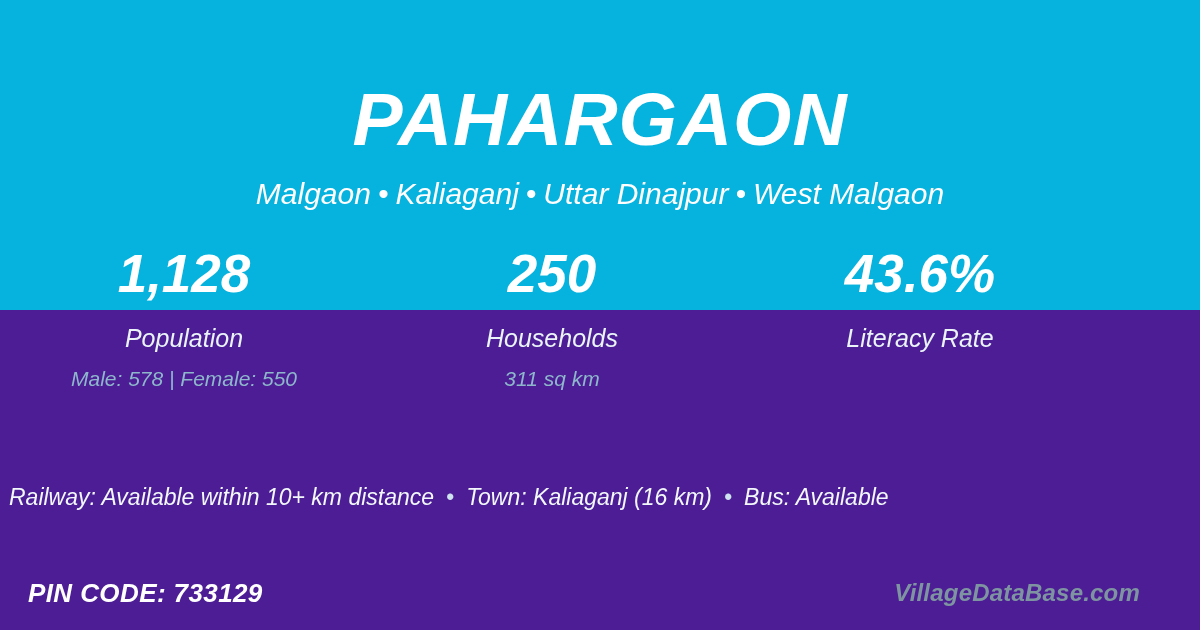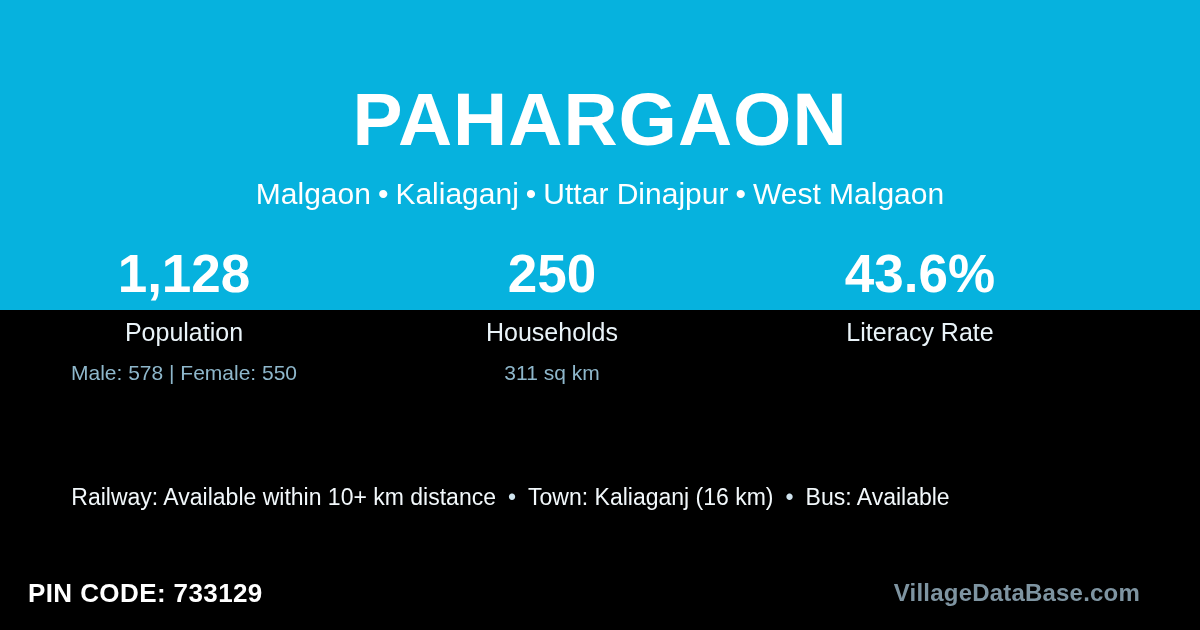--- a/index.html
+++ b/index.html
@@ -5,21 +5,22 @@
   * { margin:0; padding:0; box-sizing:border-box; }
   html, body {
     width:1200px; height:630px;
     font-family:"Liberation Sans", sans-serif;
     background:#05527d;
     overflow:hidden;
   }
   .card {
     position:relative;
     width:1200px; height:630px;
-    background:#000000;
+    background:#4c1d95;
+    font-style:italic;
   }
 
   
   .band-top {
     position:absolute;
     left:0; top:0;
     width:1200px; height:310px;
     background:#06b2de;
   }
 
@@ -63,36 +64,36 @@
     font-weight:bold;
     line-height:1;
     color:#ffffff;
     height:63px;
   }
   .stat-label {
     font-size:25px;
     font-weight:normal;
     line-height:1;
     color:#eaf4f9;
-    margin-top:10px;
+    margin-top:16px;
   }
   .stat-sub {
     font-size:21px;
     font-weight:normal;
     line-height:1;
     color:#8eb7cb;
     margin-top:17px;
   }
 
   
   .transport {
     position:absolute;
     left:0; top:486px;
     width:1012px;
-    text-align:center;
+    text-align:left;
     font-size:23px;
     line-height:1;
     color:#f2f8fb;
     white-space:nowrap;
     padding-left:9px;
   }
   .t-sep { padding:0 12px; color:#cfe3ee; }
 
   
   .footer {

